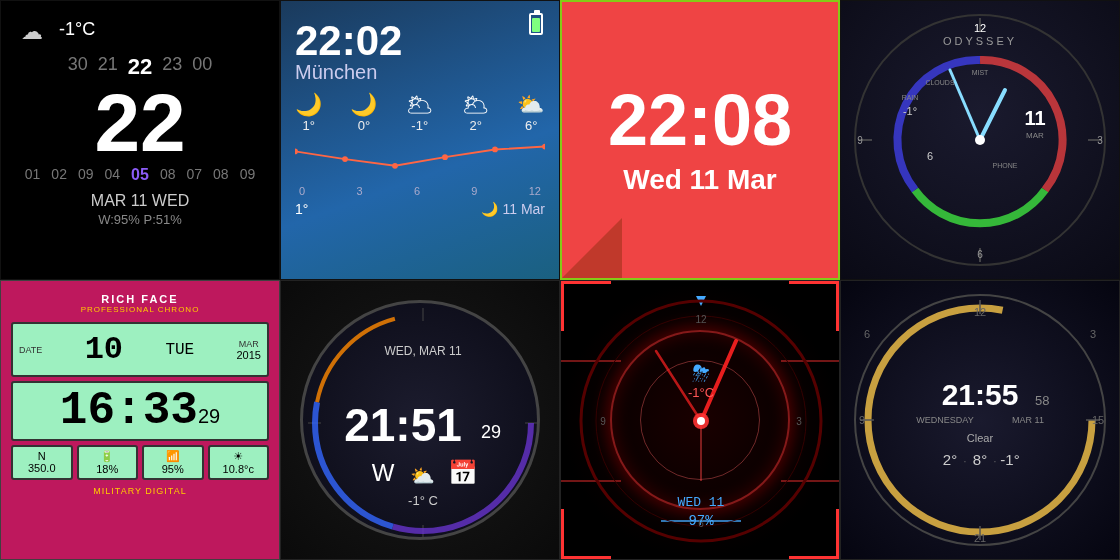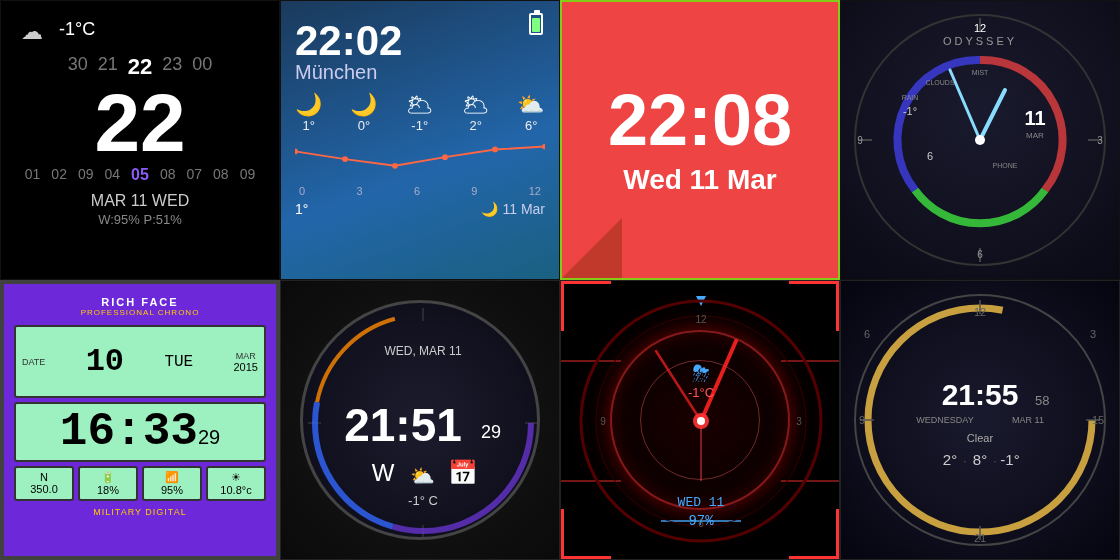--- a/index.html
+++ b/index.html
@@ -95,36 +95,36 @@
       color: #fff;
       display: flex;
       align-items: center;
       justify-content: center;
       border: 1px solid #111;
       position: relative;
     }
 
     
     .cell-5 {
-      background: #6d28d9;
+      background: #be185d;
       color: #0ff;
       display: flex;
       flex-direction: column;
       align-items: center;
       justify-content: flex-start;
       padding: 12px 10px;
-      border: 4px solid #404040;
+      border: 1px solid #404040;
       gap: 4px;
     }
     .cell-5 .brand-top { display: flex; flex-direction: column; align-items: center; margin-bottom: 4px; }
     .cell-5 .brand-name { font-size: 11px; font-weight: bold; color: #fff; letter-spacing: 2px; }
     .cell-5 .brand-sub { font-size: 8px; color: #fc0; letter-spacing: 1px; }
     .cell-5 .lcd-row {
       display: flex; gap: 6px; background: #9df0c0; border: 2px solid #333;
-      border-radius: 3px; padding: 16px 6px; width: 100%; justify-content: space-between;
+      border-radius: 3px; padding: 7px 6px; width: 100%; justify-content: space-between;
       align-items: center;
     }
     .cell-5 .lcd-label { font-size: 9px; color: #333; background: #9df0c0; }
     .cell-5 .lcd-num { font-size: 28px; color: #000; font-family: 'Courier New', monospace; font-weight: bold; }
     .cell-5 .lcd-day { font-size: 16px; color: #000; font-family: 'Courier New', monospace; }
     .cell-5 .lcd-year { font-size: 11px; color: #000; }
     .cell-5 .lcd-big { background: #9df0c0; border: 2px solid #333; border-radius: 3px; padding: 5px 8px; width: 100%; text-align: center; }
     .cell-5 .lcd-time { font-size: 46px; color: #000; font-family: 'Courier New', monospace; font-weight: bold; line-height: 1; }
     .cell-5 .lcd-sec { font-size: 20px; color: #000; }
     .cell-5 .lcd-bottom-row { display: flex; gap: 4px; width: 100%; }

